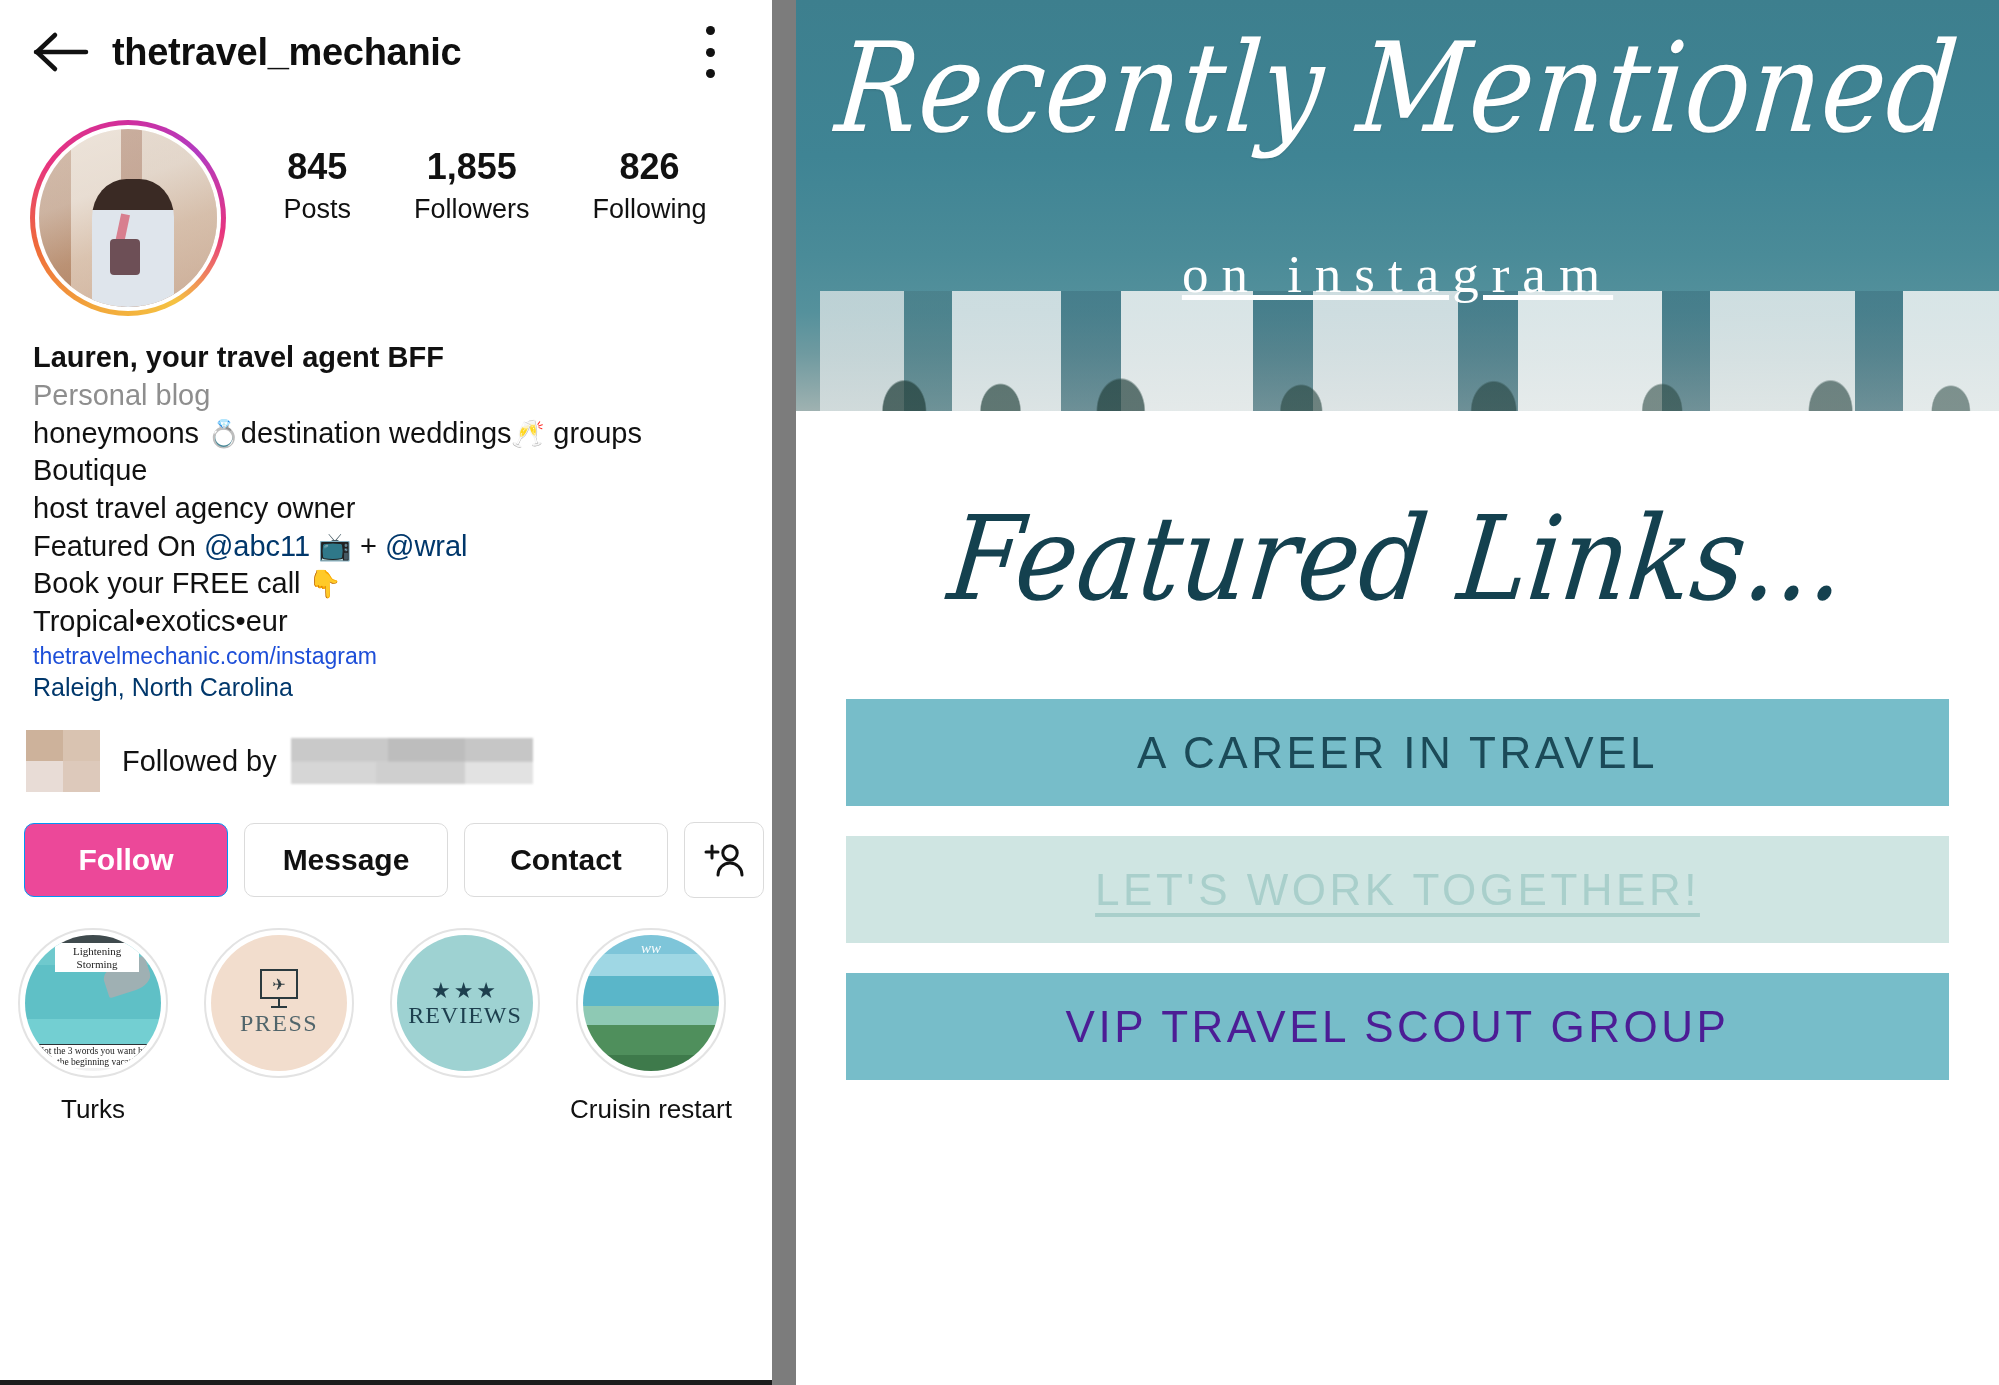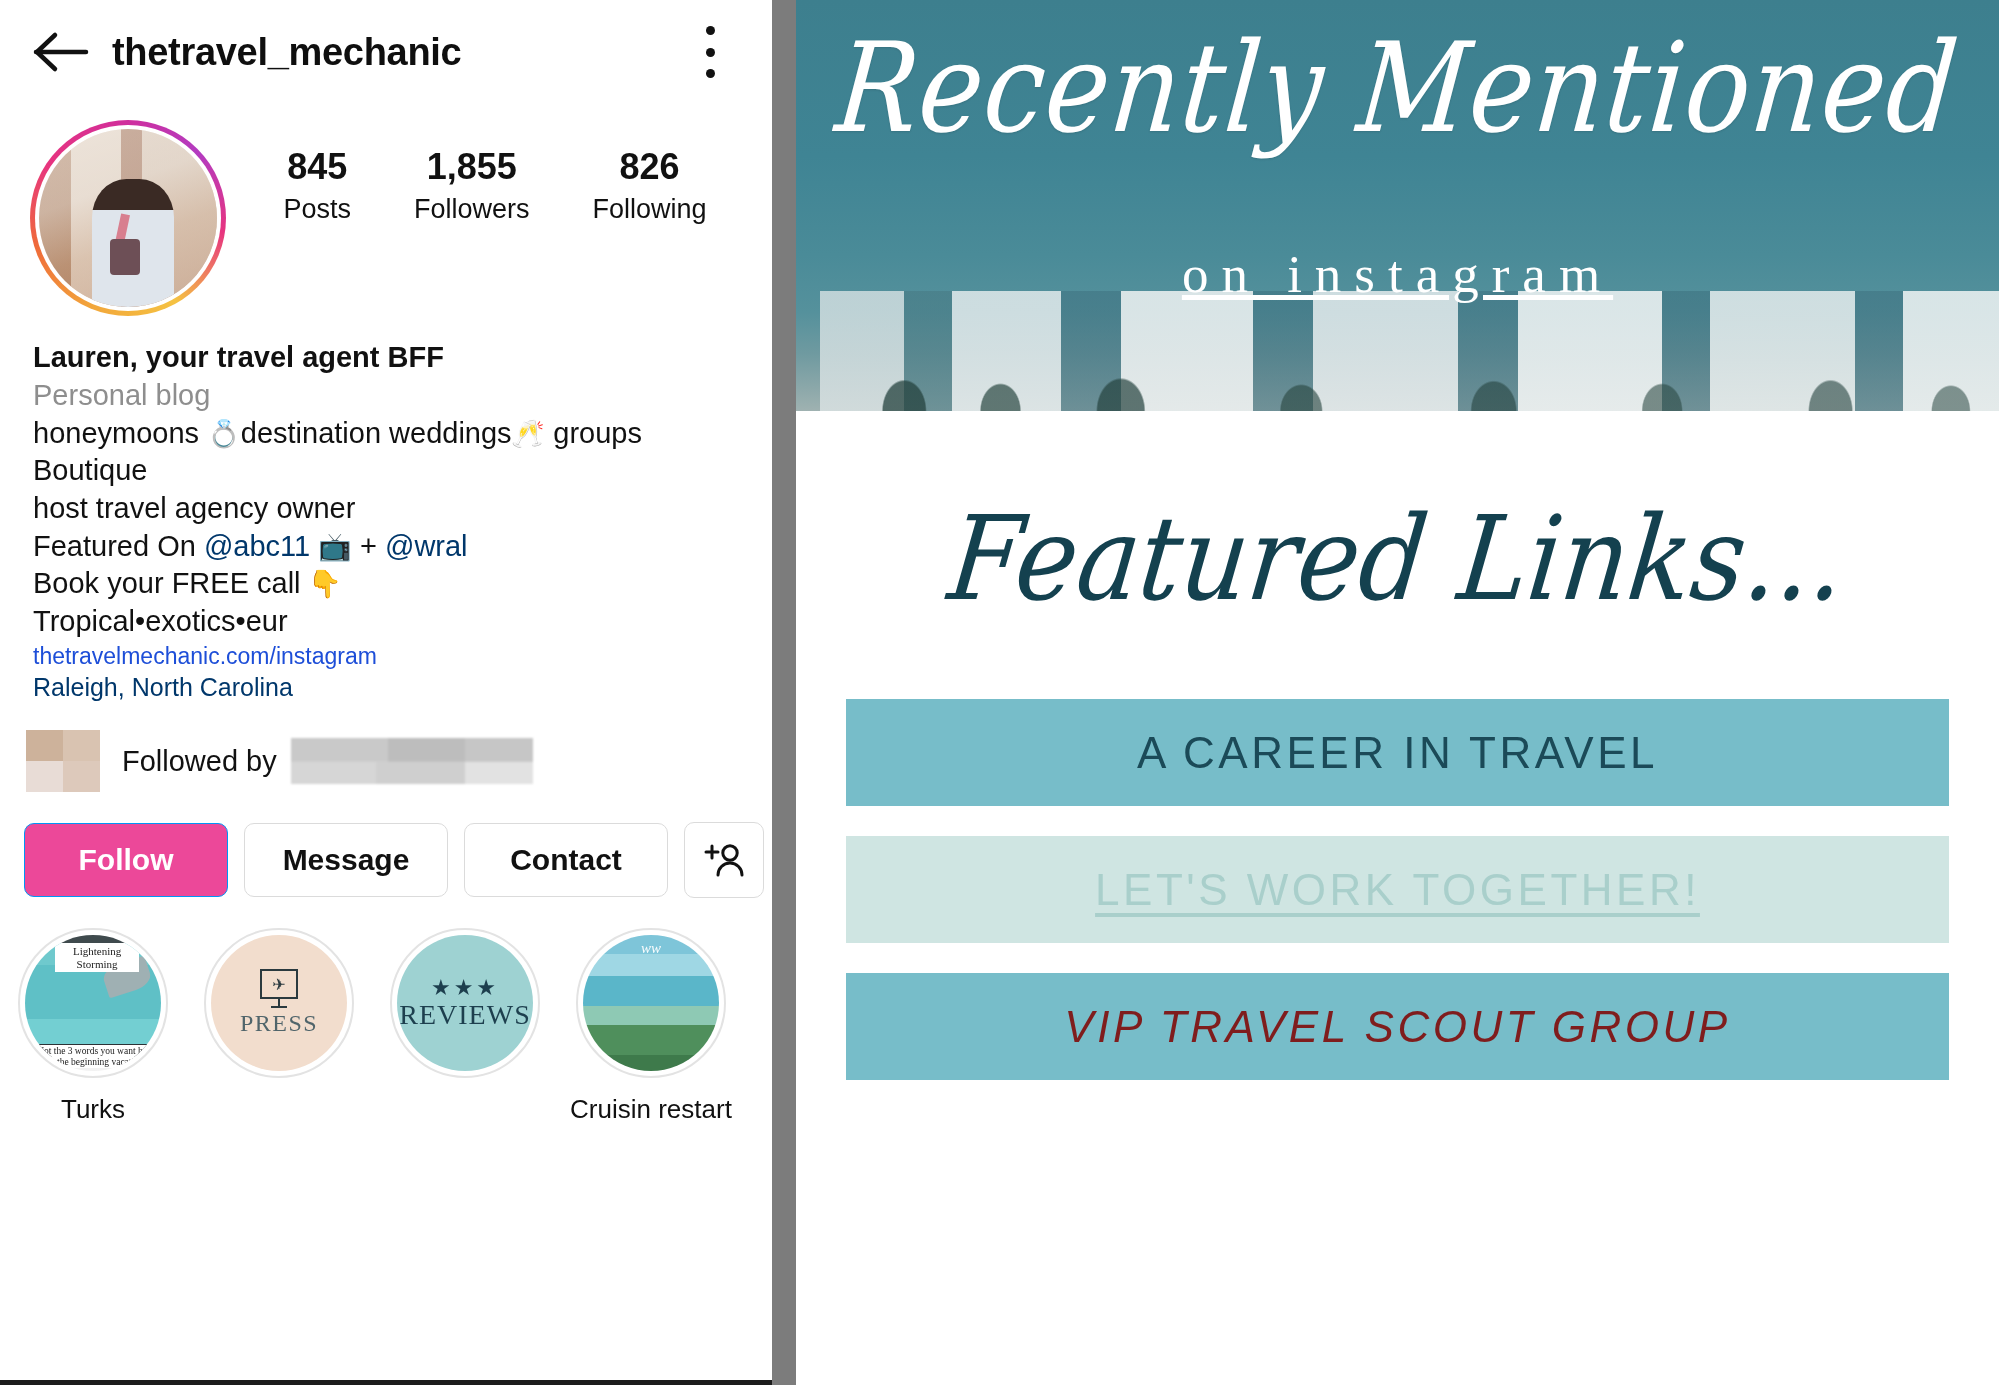--- a/index.html
+++ b/index.html
@@ -168,21 +168,21 @@
   .hl2 .press-stand{width:2px;height:7px;background:#2b3a3f;margin:0 auto;}
   .hl2 .press-base{width:16px;height:2px;background:#2b3a3f;margin:0 auto;}
   .hl2 .press-txt{
     font-family:"Liberation Serif",serif;font-size:24px;letter-spacing:1.5px;color:#51656b;
     text-align:center;margin-top:2px;
   }
   
   .hl3{background:#9ed2d2;flex-direction:column;}
   .hl3 .stars{font-size:22px;color:#1d3f4e;letter-spacing:3px;text-align:center;}
   .hl3 .rev-txt{
-    font-family:"Liberation Serif",serif;font-size:28px;letter-spacing:1px;color:#1d3f4e;
+    font-family:"Liberation Serif",serif;font-size:24px;letter-spacing:1px;color:#1d3f4e;
     margin-top:-2px;
   }
   
   .hl4{background:linear-gradient(180deg,#7ec5d9 0 14%,#9fd7e4 14% 30%,#5ab6c9 30% 52%,#8ec9b4 52% 66%,#4f8f5c 66% 88%,#3e7a4b 88% 100%);}
   .hl4 .script{
     position:absolute;top:4%;left:0;width:100%;text-align:center;color:#fff;
     font-family:"Liberation Serif",serif;font-style:italic;font-size:15px;opacity:.95;
   }
 
   
@@ -245,21 +245,21 @@
     transform:scaleY(1.12) skewX(-7deg);
   }
   .link-list{margin-top:88px;padding:0 50px;}
   .link-btn{
     width:100%;height:107px;display:flex;align-items:center;justify-content:center;
     font-size:44px;letter-spacing:3.5px;cursor:pointer;box-sizing:border-box;
     margin-bottom:30px;font-weight:400;
   }
   .lb-1{background:#77bdc9;color:#1b4a58;}
   .lb-2{background:#cfe5e2;color:#a9cfcb;text-decoration:underline;text-underline-offset:8px;}
-  .lb-3{background:#77bdc9;color:#7f1d1d;font-style:italic;}
+  .lb-3{background:#77bdc9;color:#4c1d95;}
   .left-bottom-rule{
     position:absolute;left:0;bottom:0;width:772px;height:5px;background:#1c1c1c;
   }
 </style>
 </head>
 <body>
 
 <div class="root">
 
   <div class="ig">

